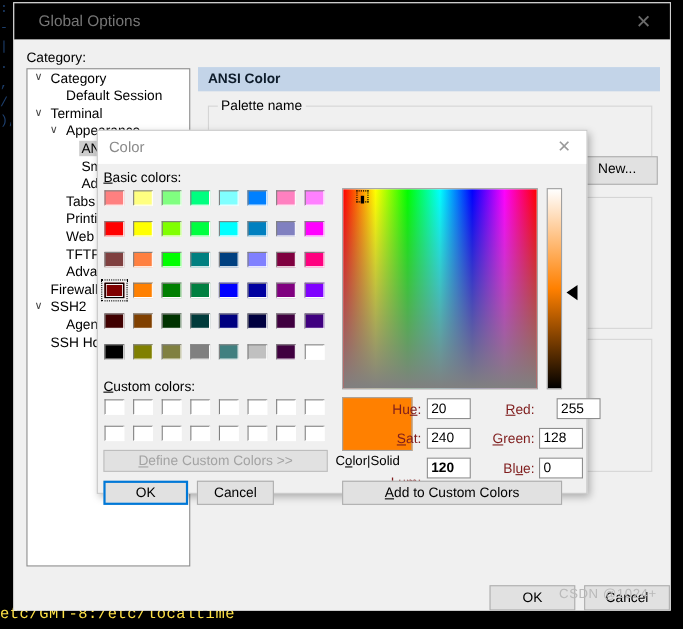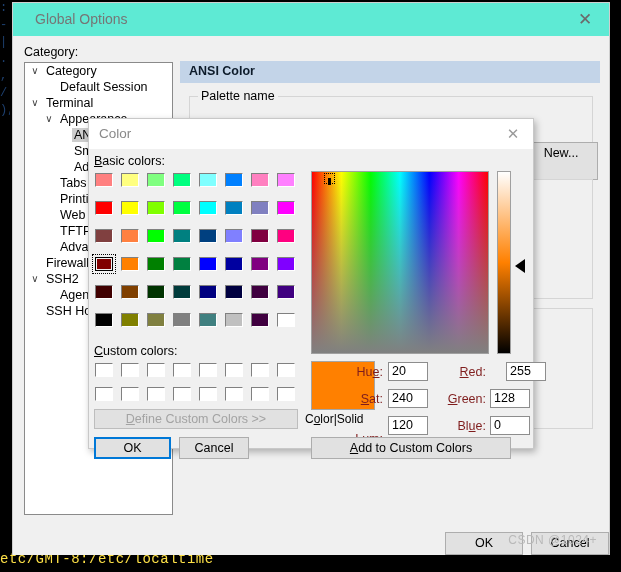--- a/index.html
+++ b/index.html
@@ -43,21 +43,21 @@
     left: 12px; top: 2px;
     width: 598px; height: 553px;
     background: #f0f0f0;
     border: 1px solid #cfcfcf;
     box-sizing: border-box;
   }
   .go-titlebar {
     position: absolute;
     left: 0; top: 0;
     width: 100%; height: 33px;
-    background: #5eead4;
+    background: #000000;
     box-sizing: border-box;
     padding-left: 28px;
   }
   .go-title {
     position: absolute;
     left: 22px; top: 8px;
     font-size: 14px;
     color: #767676;
   }
   .go-close {
@@ -393,21 +393,21 @@
       </div>
 
       <div class="groupbox" style="left:176px; top:60px; width:404px; height:47px;">
         <div class="gb-title">Palette name</div>
       </div>
       <div class="combo" style="left:186px; top:106px; width:231px; height:22px;">
         <span class="ctext">defaults</span>
         <span class="carrow">▼</span>
       </div>
       <div class="winbtn" style="left:427px; top:106px; width:78px; height:23px; line-height:21px;">Delete</div>
-      <div class="winbtn" style="left:511px; top:106px; width:74px; height:38px; line-height:21px;">New...</div>
+      <div class="winbtn" style="left:511px; top:106px; width:74px; height:26px; line-height:21px;">New...</div>
 
       <div class="groupbox" style="left:176px; top:143px; width:404px; height:120px;"></div>
       <div class="groupbox" style="left:176px; top:272px; width:404px; height:121px;"></div>
 
       <div class="winbtn go-bottom-btn" style="left:432px; top:496px;">OK</div>
       <div class="winbtn go-bottom-btn" style="left:518px; top:496px;">Cancel</div>
 
       <div class="watermark">CSDN @1024+</div>
     </div>
   </div>
@@ -638,21 +638,21 @@
       <div id="colorSolid" style="background: rgb(255, 128, 0);"></div>
       <div class="colorsolid-label">C<u>o</u>lor|Solid</div>
 
       <div class="fld-label" style="left:238px; top:216px; width:56px;">Hu<u>e</u>:</div>
       <div class="fld-box" style="left:299px; top:213px;">20</div>
 
       <div class="fld-label" style="left:238px; top:243px; width:56px;"><u>S</u>at:</div>
       <div class="fld-box" style="left:299px; top:240px;">240</div>
 
       <div class="fld-label" style="left:238px; top:283px; width:56px;"><u>L</u>um:</div>
-      <div class="fld-box" style="left:299px; top:267px;">120</div>
+      <div class="fld-box" style="left:299px; top:267px;font-weight:bold;">120</div>
 
       <div class="fld-label" style="left:340px; top:216px; width:57px;"><u>R</u>ed:</div>
       <div class="fld-box" style="left:417px; top:213px;">255</div>
 
       <div class="fld-label" style="left:340px; top:243px; width:57px;"><u>G</u>reen:</div>
       <div class="fld-box" style="left:401px; top:240px;">128</div>
 
       <div class="fld-label" style="left:340px; top:270px; width:57px;">Bl<u>u</u>e:</div>
       <div class="fld-box" style="left:401px; top:267px;">0</div>
 

